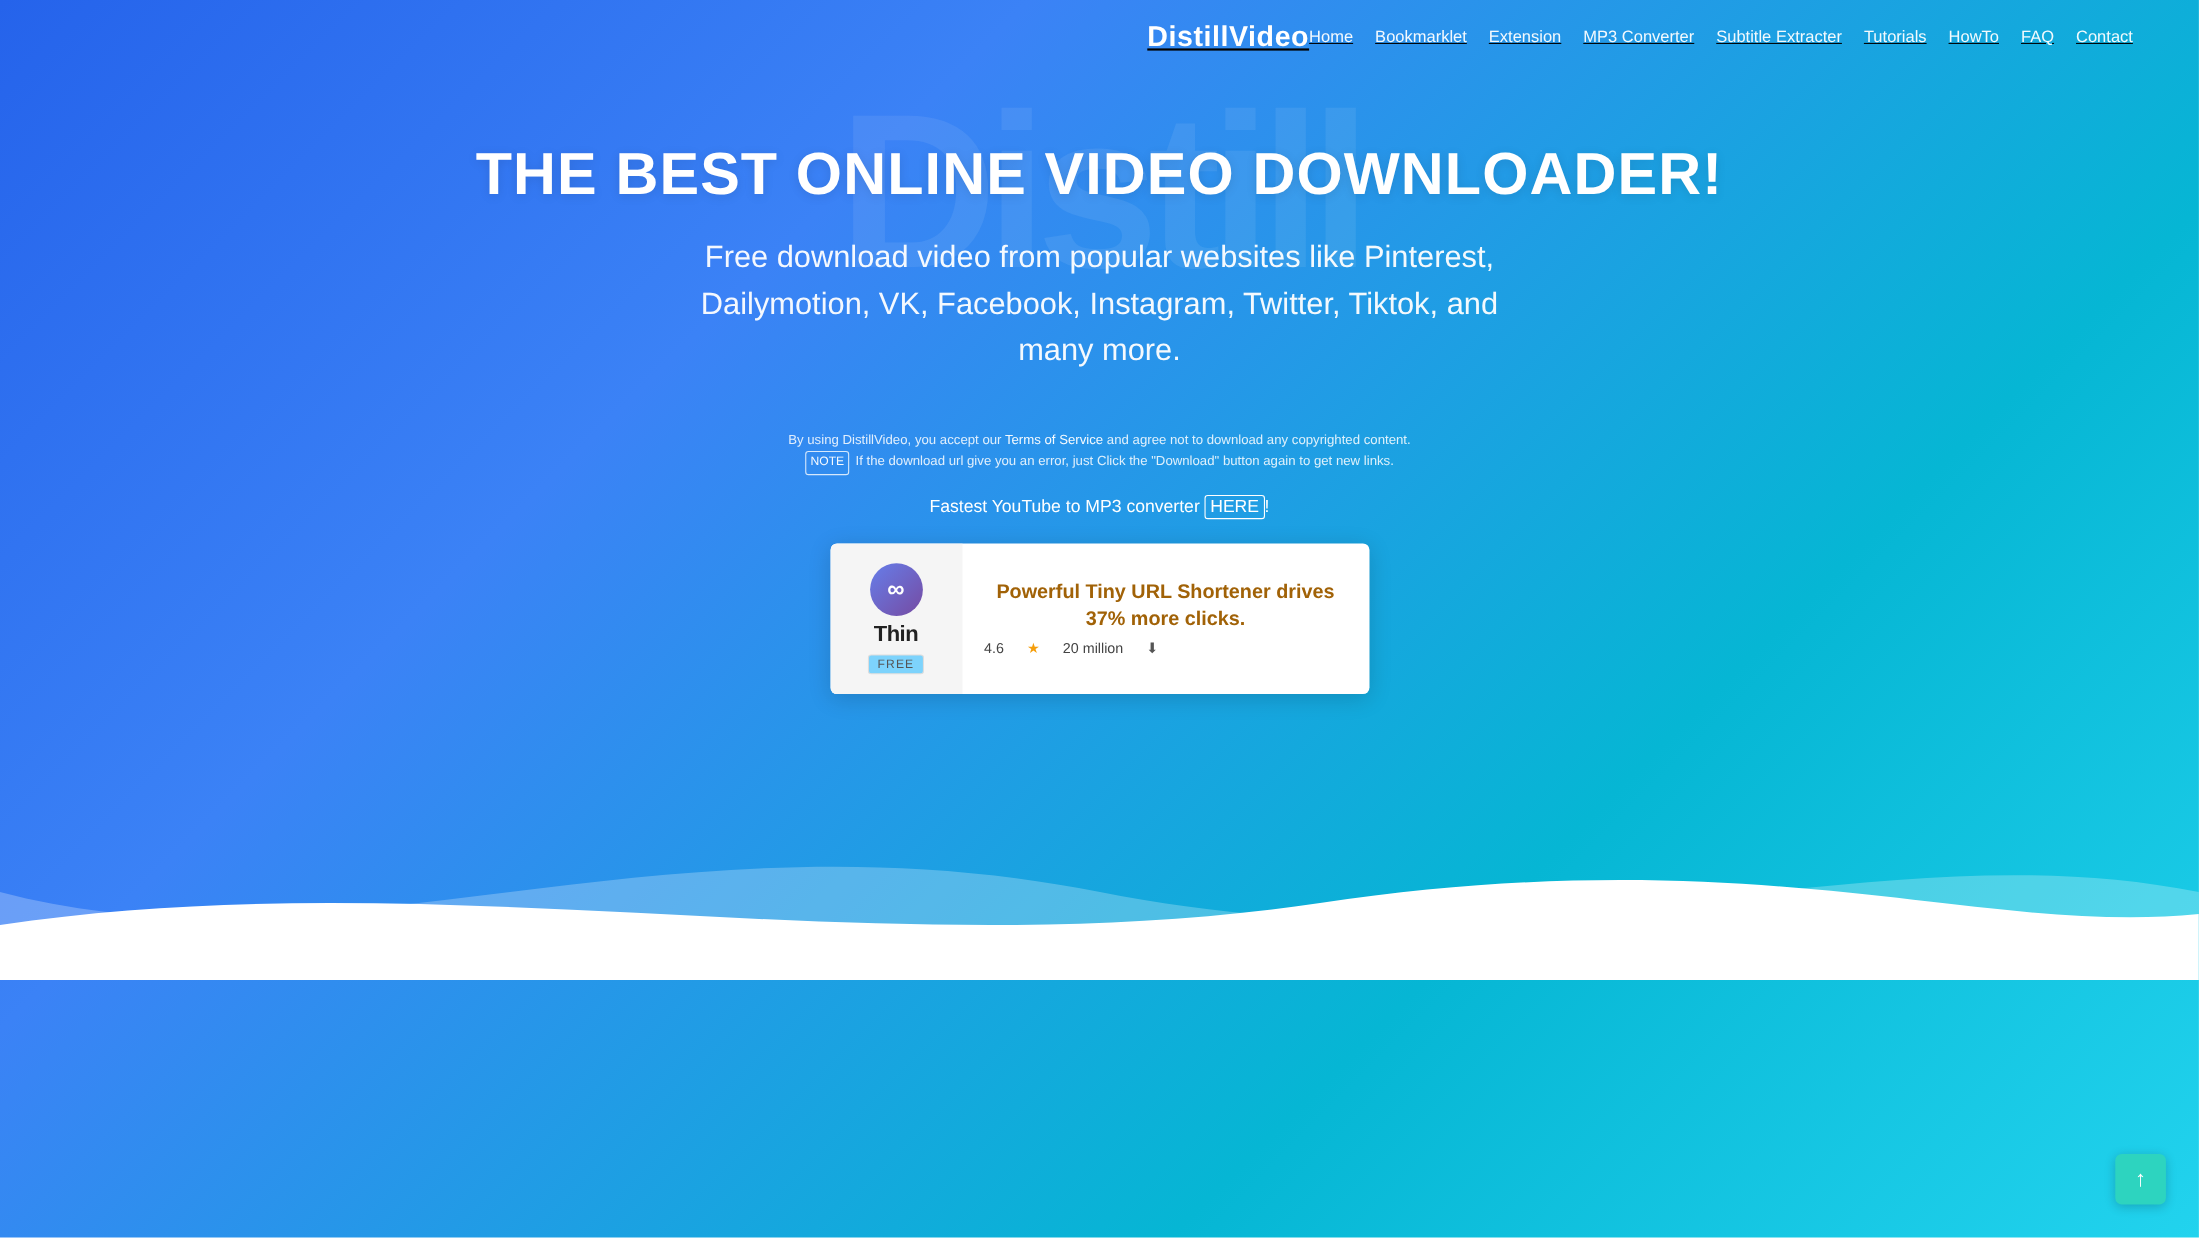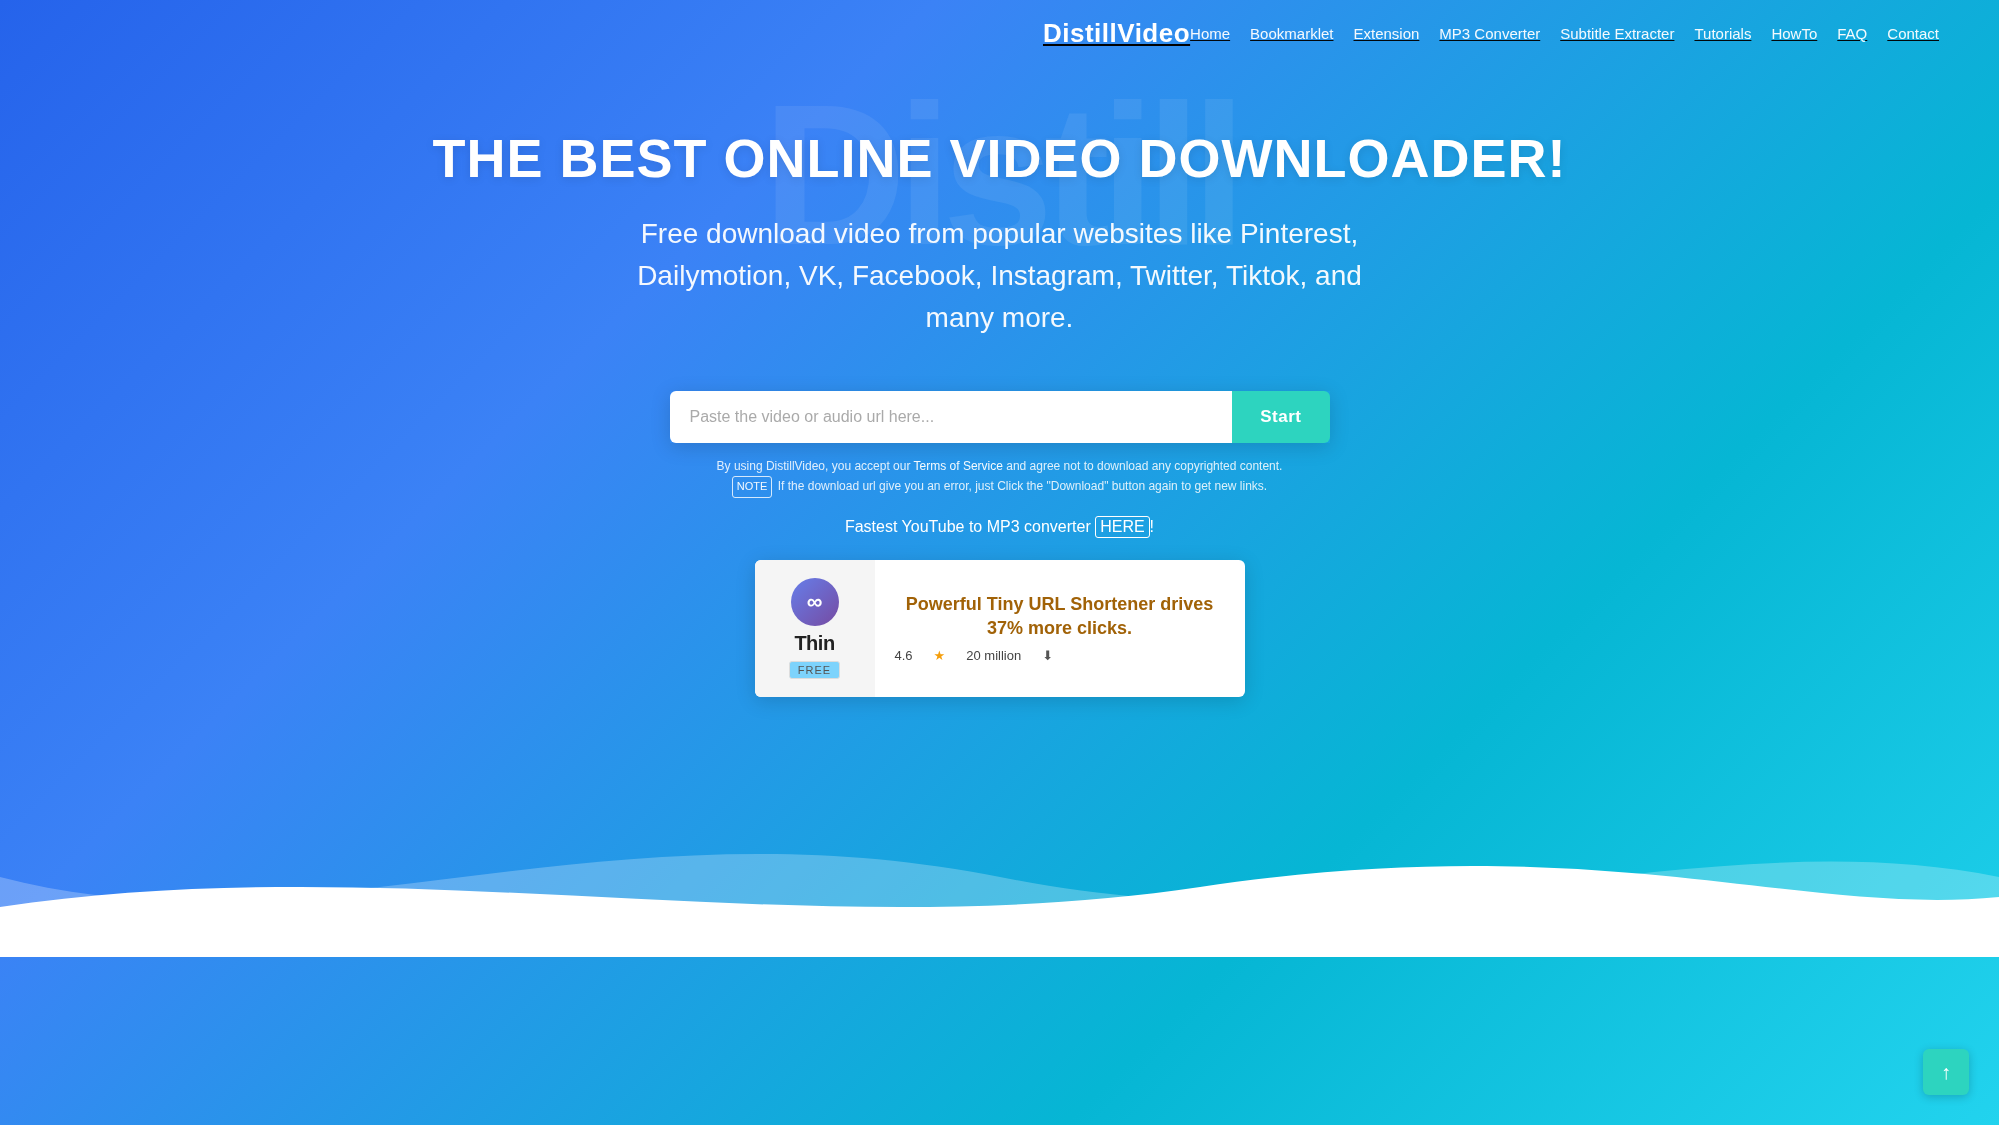--- a/index.html
+++ b/index.html
@@ -303,24 +303,20 @@
     <li><a>Contact</a></li>
   </ul>
 </nav>
 
 <div class="watermark">Distill</div>
 
 <section class="hero">
   <h1 class="hero-title">THE BEST ONLINE VIDEO DOWNLOADER!</h1>
   <p class="hero-subtitle">Free download video from popular websites like Pinterest, Dailymotion, VK, Facebook, Instagram, Twitter, Tiktok, and many more.</p>
 
-  <div class="search-bar">
-    <input class="search-input" type="text" placeholder="Paste the video or audio url here..." style="">
-    <button class="start-btn">Start</button>
-  </div>
 
   <div class="disclaimer">
     <span>By using DistillVideo, you accept our </span><a>Terms of Service</a><span> and agree not to download any copyrighted content.</span>
     <br>
     <span class="note-badge">NOTE</span><span> If the download url give you an error, just Click the "Download" button again to get new links.</span>
   </div>
 
   <p class="mp3-line">
     <span>Fastest YouTube to MP3 converter </span><span class="here-badge">HERE</span><span>!</span>
   </p>

